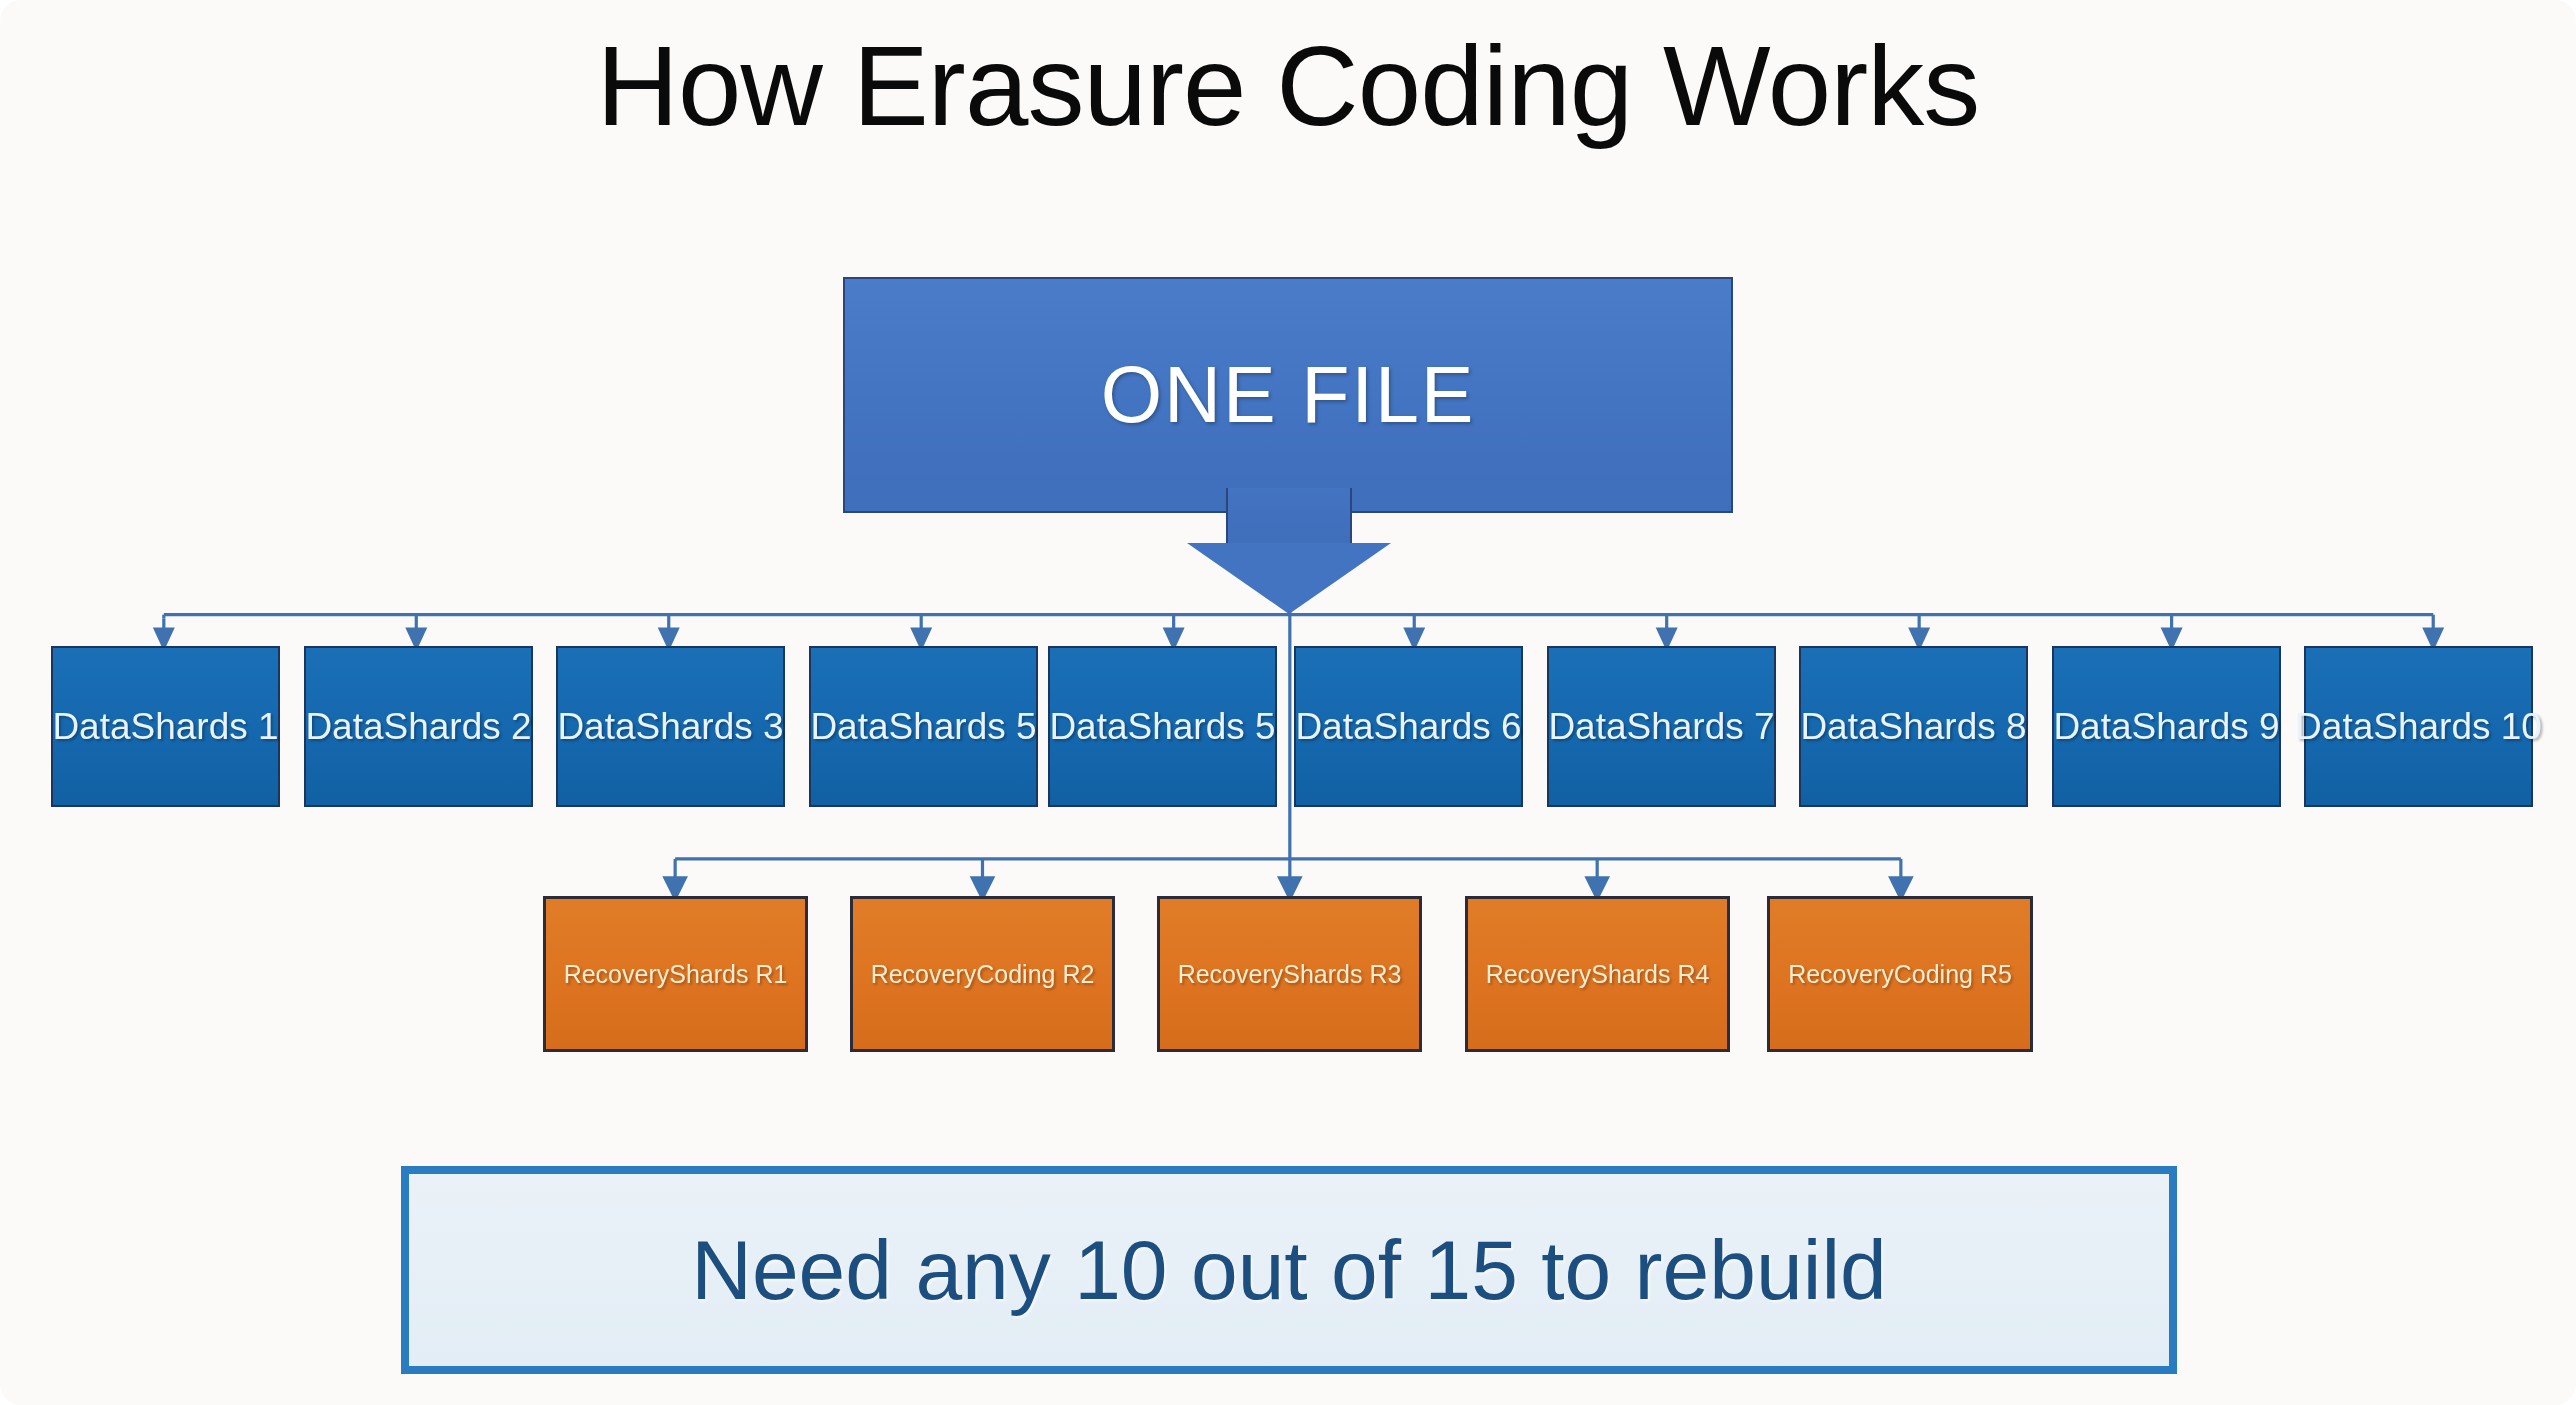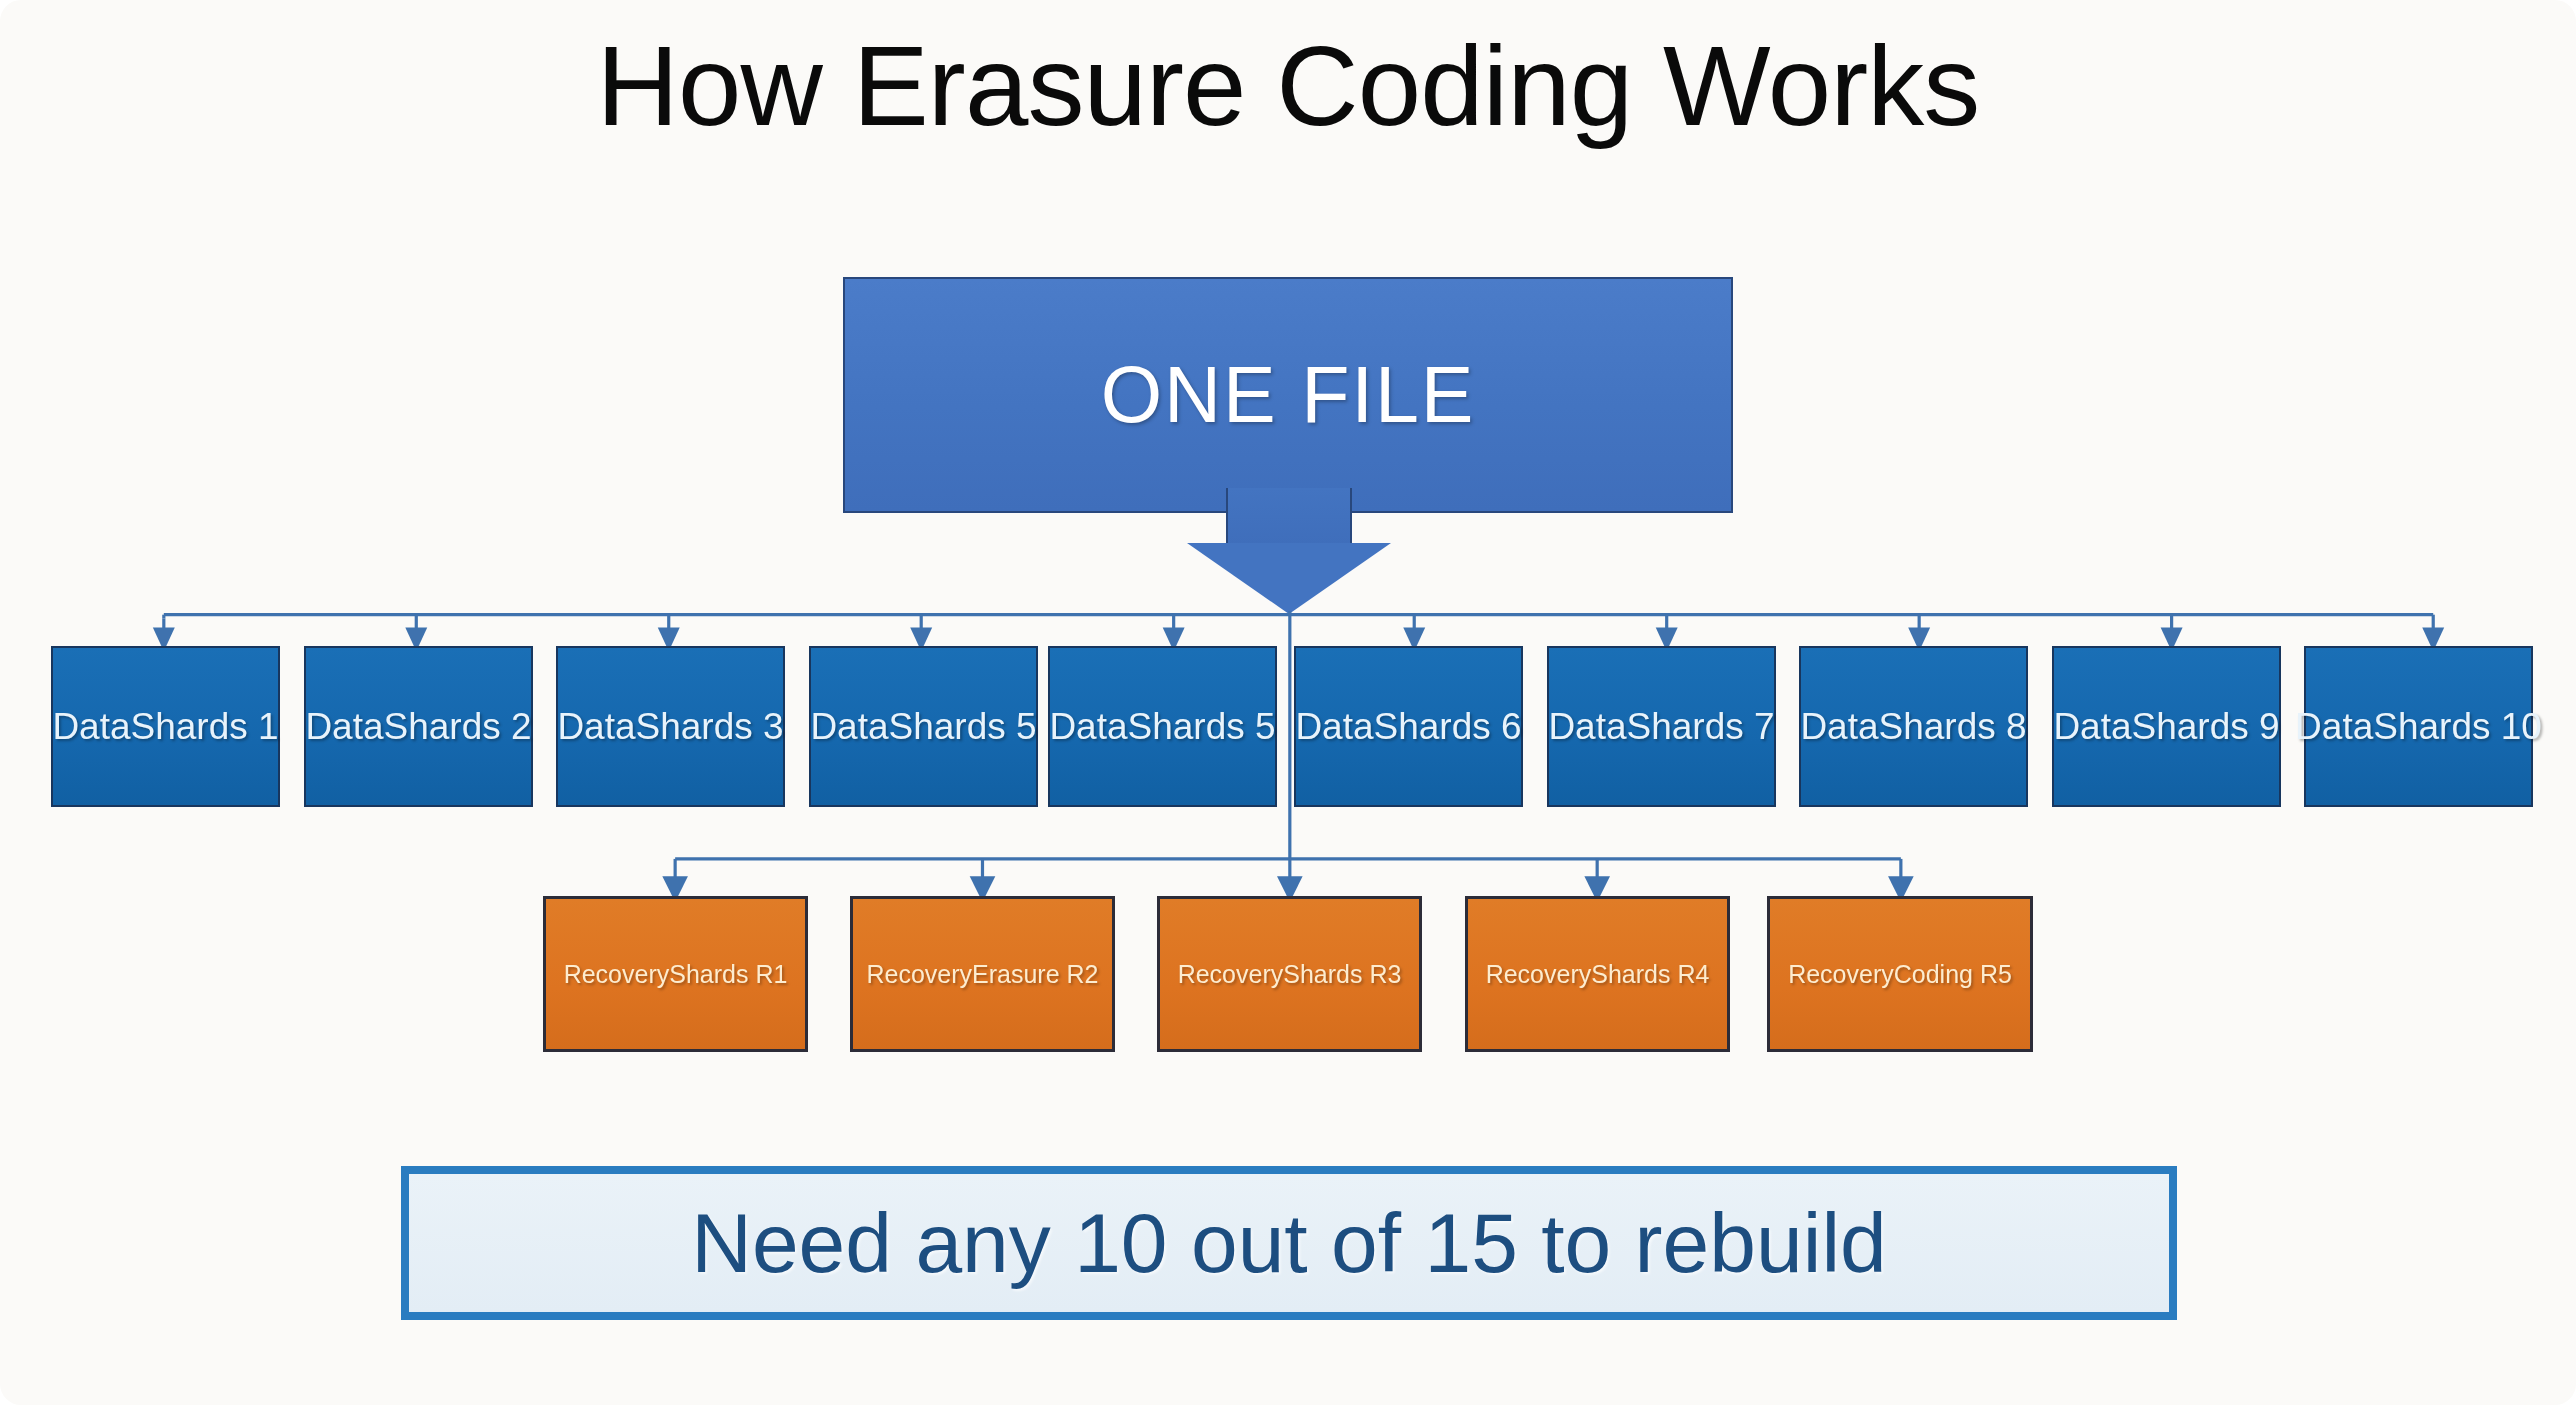--- a/index.html
+++ b/index.html
@@ -123,21 +123,21 @@
     text-shadow: 1.8px 1.8px 2.7px rgba(0,0,0,0.28);
     white-space: nowrap;
   }
 
   
   #banner {
     position: absolute;
     left: 401px;
     top: 1166px;
     width: 1776px;
-    height: 154px;
+    height: 208px;
     box-sizing: border-box;
     background: linear-gradient(180deg, #eaf2f8 0%, #e3edf5 100%);
     border: 8.2px solid #2a7cc0;
     display: flex;
     align-items: center;
     justify-content: center;
     text-align: right;
   }
   #banner-label {
     color: #1d4e80;
@@ -245,21 +245,21 @@
     <span class="line">Data</span>
     <span class="line">Shards 10</span>
   </div>
 
   <div class="shard recovery-shard" style="left:543px;width:265px;">
     <span class="line">Recovery</span>
     <span class="line">Shards R1</span>
   </div>
   <div class="shard recovery-shard" style="left:850px;width:265px;">
     <span class="line">Recovery</span>
-    <span class="line">Erasure R2</span>
+    <span class="line">Coding R2</span>
   </div>
   <div class="shard recovery-shard" style="left:1157px;width:265px;">
     <span class="line">Recovery</span>
     <span class="line">Shards R3</span>
   </div>
   <div class="shard recovery-shard" style="left:1465px;width:265px;">
     <span class="line">Recovery</span>
     <span class="line">Shards R4</span>
   </div>
   <div class="shard recovery-shard" style="left:1767px;width:266px;">

